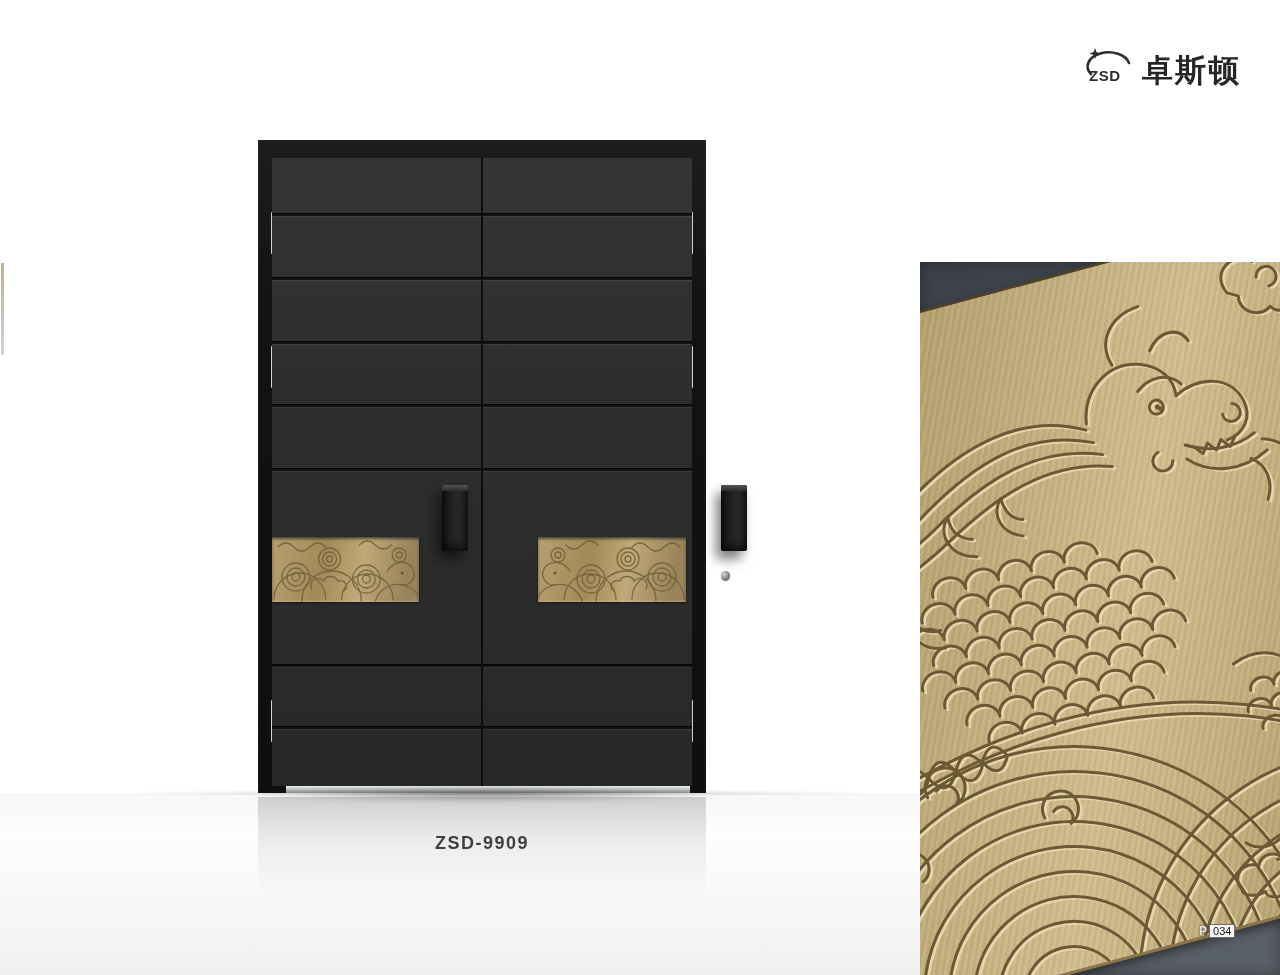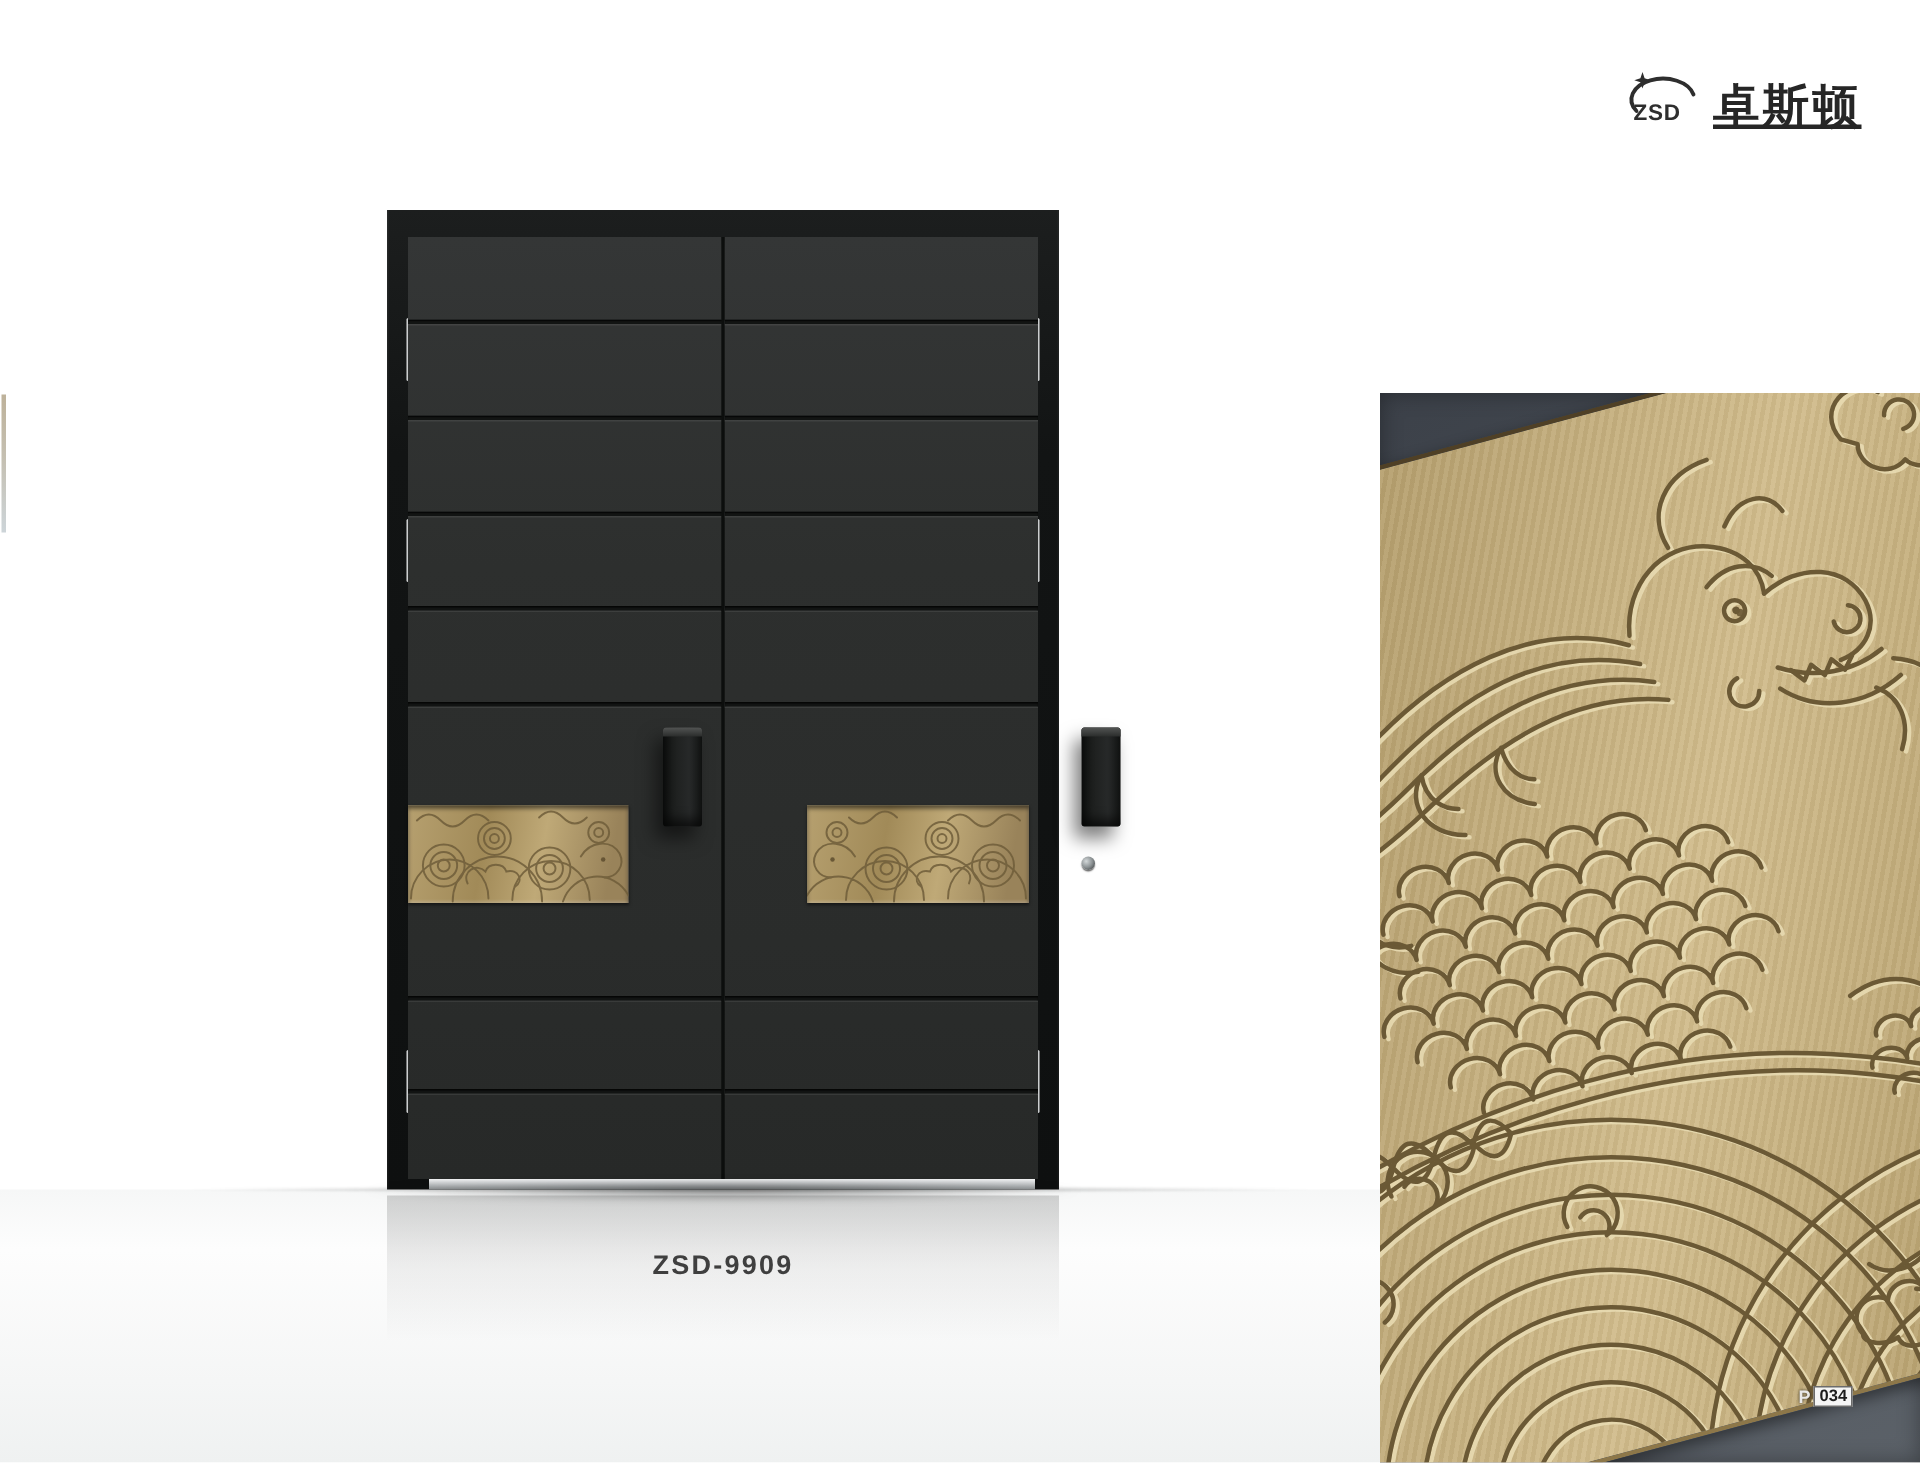--- a/index.html
+++ b/index.html
@@ -21,21 +21,21 @@
   .edge-sliver{position:absolute;left:1px;top:263px;width:3px;height:92px;opacity:.85;
     background:linear-gradient(180deg,#b2a488 0%,#bab4a3 45%,#c4cdd2 100%);}
 
   
   .brand{position:absolute;left:1084px;top:42px;height:48px;display:flex;align-items:flex-end;}
   .brand-mark{position:relative;width:50px;height:44px;}
   .brand-mark .zsd{position:absolute;left:5px;top:21px;font-size:15px;font-weight:bold;
     letter-spacing:.5px;color:#2e2e2e;}
   .brand-mark svg{position:absolute;left:0;top:0;}
   .brand-cn{font-size:31px;font-weight:bold;color:#262626;letter-spacing:2px;
-    line-height:1;margin-left:8px;padding-bottom:4px;text-decoration:underline;}
+    line-height:1;margin-left:8px;padding-bottom:4px;}
 
   
   .door-frame{position:absolute;left:258px;top:140px;width:448px;height:653px;
     background:linear-gradient(180deg,#1c1e1e 0%,#121414 25%,#0e1010 100%);
     box-shadow:inset 1px 0 0 rgba(255,255,255,.05), inset -1px 0 0 rgba(255,255,255,.04);}
   .leaves{position:absolute;left:14px;top:18px;width:420px;height:628px;display:flex;
     box-shadow:inset 0 6px 8px -3px rgba(0,0,0,.75), inset 0 -4px 6px -2px rgba(0,0,0,.6);}
   .leaf{flex:1;position:relative;
     background:linear-gradient(180deg,#343636 0%,#2d2f2e 35%,#2a2c2b 75%,#272928 100%);}
   .leaf-right{border-left:2px solid #0c0e0d;}
@@ -83,21 +83,21 @@
     background:
       repeating-linear-gradient(115deg,rgba(255,255,255,.05) 0 3px,rgba(70,55,25,.05) 3px 6px),
       linear-gradient(115deg,#cab47f 0%,#b7a170 22%,#d2bd8d 45%,#b49e6c 68%,#c8b384 88%,#ab955f 100%);
     box-shadow:0 4px 10px rgba(0,0,0,.45);}
   .brass-plate svg{display:block;}
 
   .page-badge{position:absolute;left:279px;top:662px;display:flex;align-items:center;gap:2px;
     font-family:"Liberation Sans",sans-serif;}
   .page-badge .prefix{color:#e9e9e9;font-size:12px;font-weight:bold;
     text-shadow:0 0 2px rgba(0,0,0,.8);}
-  .page-badge .num{background:#f5f5f5;color:#1d1d1d;font-size:11px;font-weight:bold;
+  .page-badge .num{background:#f5f5f5;color:#1d1d1d;font-size:11px;font-weight:normal;
     line-height:12px;padding:0 3px;border:1px solid #6b6b6b;}
 </style>
 </head>
 <body>
 
 <svg width="0" height="0" style="position:absolute" aria-hidden="true">
   <defs>
     <g id="doorpat" fill="none" stroke-linecap="round">
       <circle cx="24" cy="40" r="4"></circle>
         <circle cx="24" cy="40" r="9"></circle>

